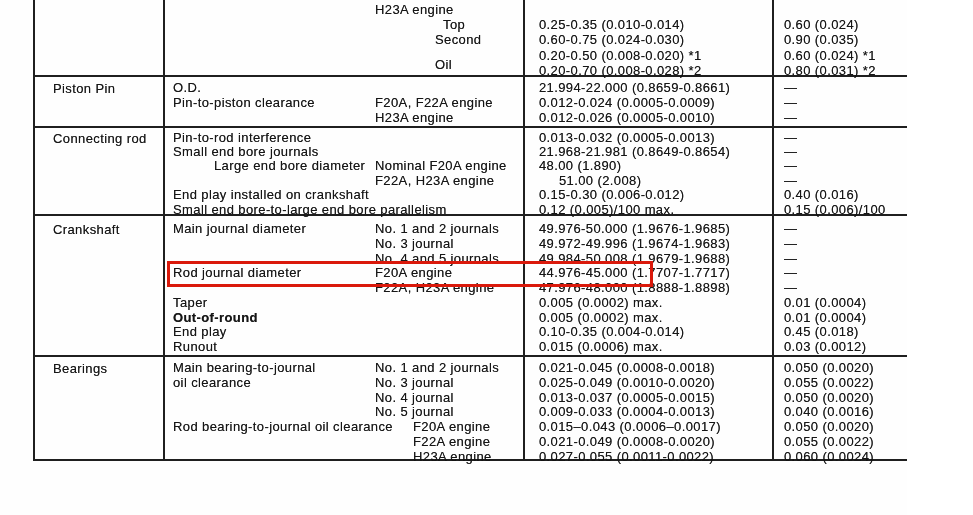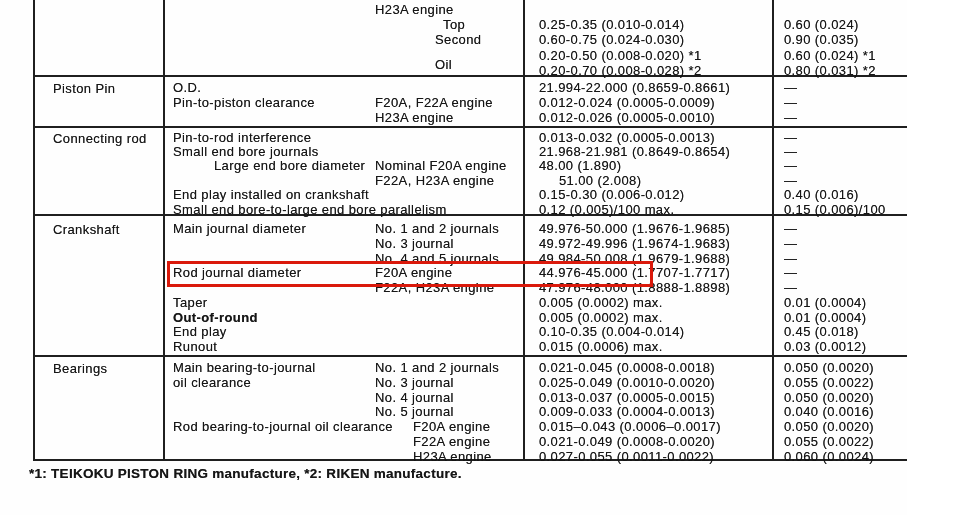--- a/index.html
+++ b/index.html
@@ -135,15 +135,14 @@
       <div class="cell" style="left: 413px; top: 434px;">F22A engine</div>
       <div class="cell" style="left: 539px; top: 434px;">0.021-0.049 (0.0008-0.0020)</div>
       <div class="cell" style="left: 784px; top: 434px;">0.055 (0.0022)</div>
       <div class="cell" style="left: 413px; top: 448.8px;">H23A engine</div>
       <div class="cell" style="left: 539px; top: 448.8px;">0.027-0.055 (0.0011-0.0022)</div>
       <div class="cell" style="left: 784px; top: 449px;">0.060 (0.0024)</div>
     </div>
 
   <div class="redbox" style="left: 167px; top: 261px; width: 480px; height: 20px; border-color: rgb(218, 25, 11);"></div>
 
-  <div class="footnote" style="left:29px;top:466px">*1: TEIKOKU PISTON RING manufacture, *2: RIKEN manufacture.</div>
 
 </div>
 
 </body></html>

